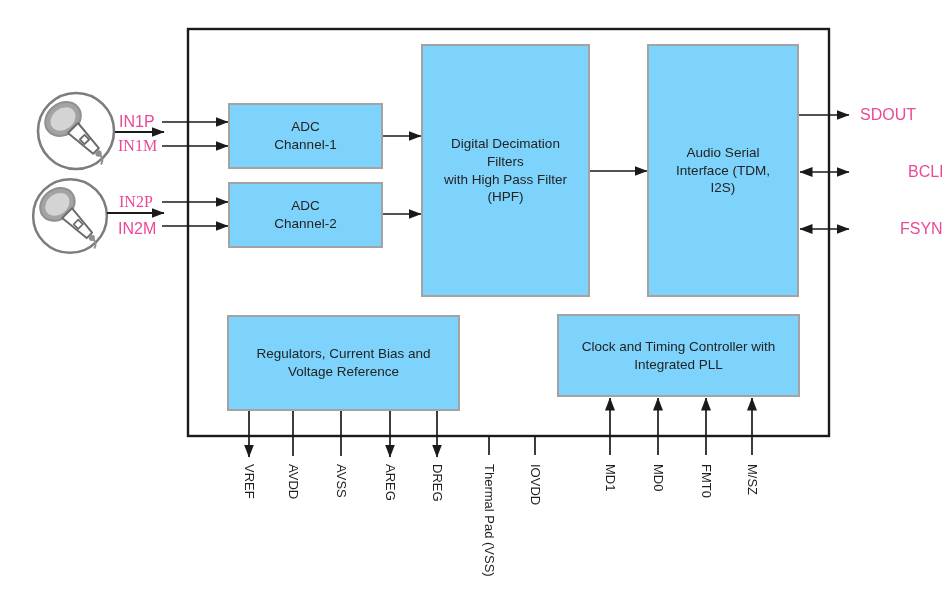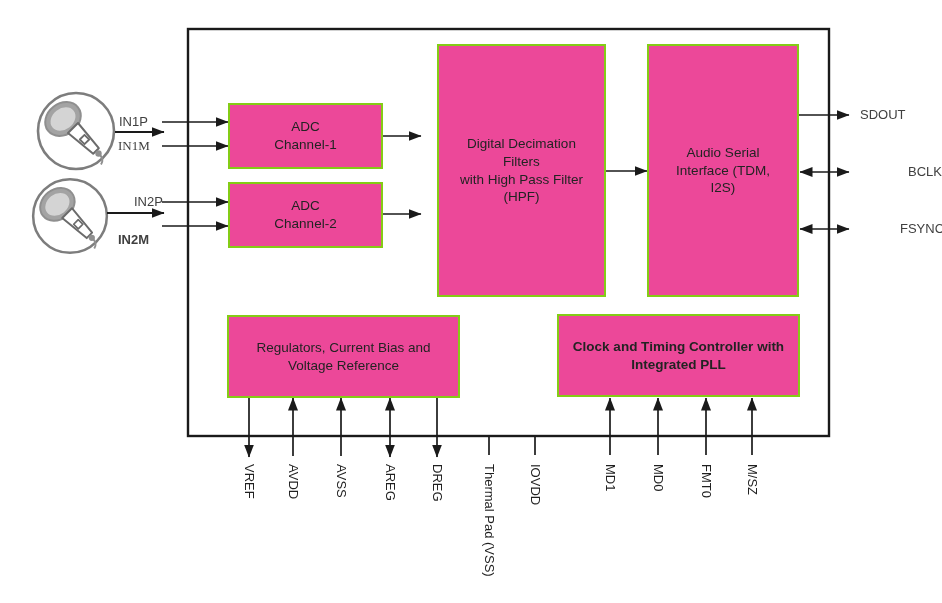--- a/index.html
+++ b/index.html
@@ -8,35 +8,35 @@
     width: 942px;
     height: 603px;
     background: #ffffff;
     font-family: "Liberation Sans", sans-serif;
     overflow: hidden;
   }
   svg.wires { position: absolute; left: 0; top: 0; }
   .block {
     position: absolute;
     box-sizing: border-box;
-    border: 2px solid #84cc16;
-    background: #ec4899;
+    border: 2px solid #a3a3a3;
+    background: #7dd3fc;
     display: flex;
     align-items: center;
     justify-content: center;
     text-align: center;
     white-space: pre-line;
     font-size: 13.5px;
     line-height: 1.32;
     color: #232323;
   }
   .plabel {
     position: absolute;
-    font-size: 13px;
-    color: #404040;
+    font-size: 16px;
+    color: #ec4899;
     line-height: 16px;
     white-space: nowrap;
   }
   .vlabel {
     position: absolute;
     top: 464px;
     width: 17px;
     writing-mode: vertical-rl;
     text-orientation: mixed;
     font-size: 13px;
@@ -101,36 +101,36 @@
     <line x1="610" y1="455" x2="610" y2="398" stroke="#1a1a1a" stroke-width="1.7" marker-end="url(#ah)"></line>
     <line x1="658" y1="455" x2="658" y2="398" stroke="#1a1a1a" stroke-width="1.7" marker-end="url(#ah)"></line>
     <line x1="706" y1="455" x2="706" y2="398" stroke="#1a1a1a" stroke-width="1.7" marker-end="url(#ah)"></line>
     <line x1="752" y1="455" x2="752" y2="398" stroke="#1a1a1a" stroke-width="1.7" marker-end="url(#ah)"></line>
   </svg>
 
   <div class="block" style="left:228px; top:103px; width:155px; height:66px;">ADC
 Channel-1</div>
   <div class="block" style="left:228px; top:182px; width:155px; height:66px;">ADC
 Channel-2</div>
-  <div class="block" style="left:421px; top:44px; width:169px; height:253px;margin-left:16px;">Digital Decimation
+  <div class="block" style="left:421px; top:44px; width:169px; height:253px;">Digital Decimation
 Filters
 with High Pass Filter
 (HPF)</div>
   <div class="block" style="left:647px; top:44px; width:152px; height:253px;">Audio Serial
 Interface (TDM,
 I2S)</div>
-  <div class="block" style="left:227px; top:315px; width:233px; height:83px;">Regulators, Current Bias and
+  <div class="block" style="left:227px; top:315px; width:233px; height:96px;">Regulators, Current Bias and
 Voltage Reference</div>
-  <div class="block" style="left:557px; top:314px; width:243px; height:83px;font-weight:bold;">Clock and Timing Controller with
+  <div class="block" style="left:557px; top:314px; width:243px; height:83px;">Clock and Timing Controller with
 Integrated PLL</div>
 
   <div class="plabel" style="left:119px; top:114px;">IN1P</div>
   <div class="plabel" style="left:118px; top:138px;font-family:Liberation Serif, serif;">IN1M</div>
-  <div class="plabel" style="left:134px; top:194px;">IN2P</div>
-  <div class="plabel" style="left:118px; top:232px;font-weight:bold;">IN2M</div>
+  <div class="plabel" style="left:119px; top:194px;font-family:Liberation Serif, serif;">IN2P</div>
+  <div class="plabel" style="left:118px; top:221px;">IN2M</div>
 
   <div class="plabel" style="left:860px; top:107px;">SDOUT</div>
   <div class="plabel" style="left:908px; top:164px;">BCLK</div>
   <div class="plabel" style="left:860px; top:221px;margin-left:40px;">FSYNC</div>
 
   <div class="vlabel" style="left:241px;">VREF</div>
   <div class="vlabel" style="left:285px;">AVDD</div>
   <div class="vlabel" style="left:333px;">AVSS</div>
   <div class="vlabel" style="left:382px;">AREG</div>
   <div class="vlabel" style="left:429px;">DREG</div>

